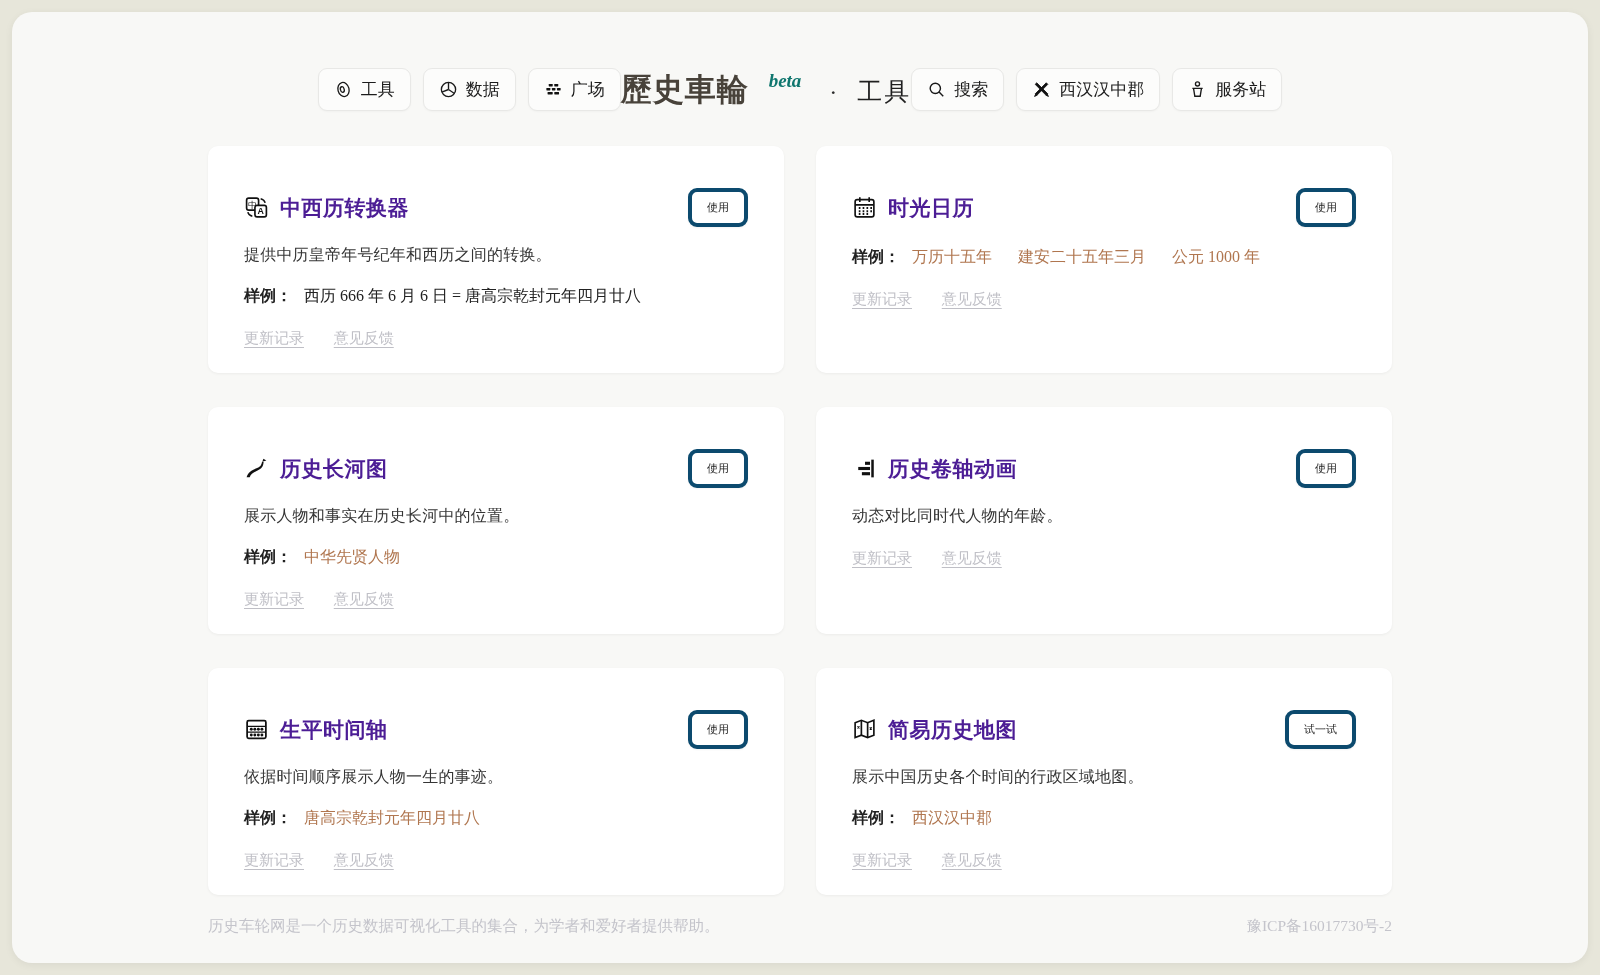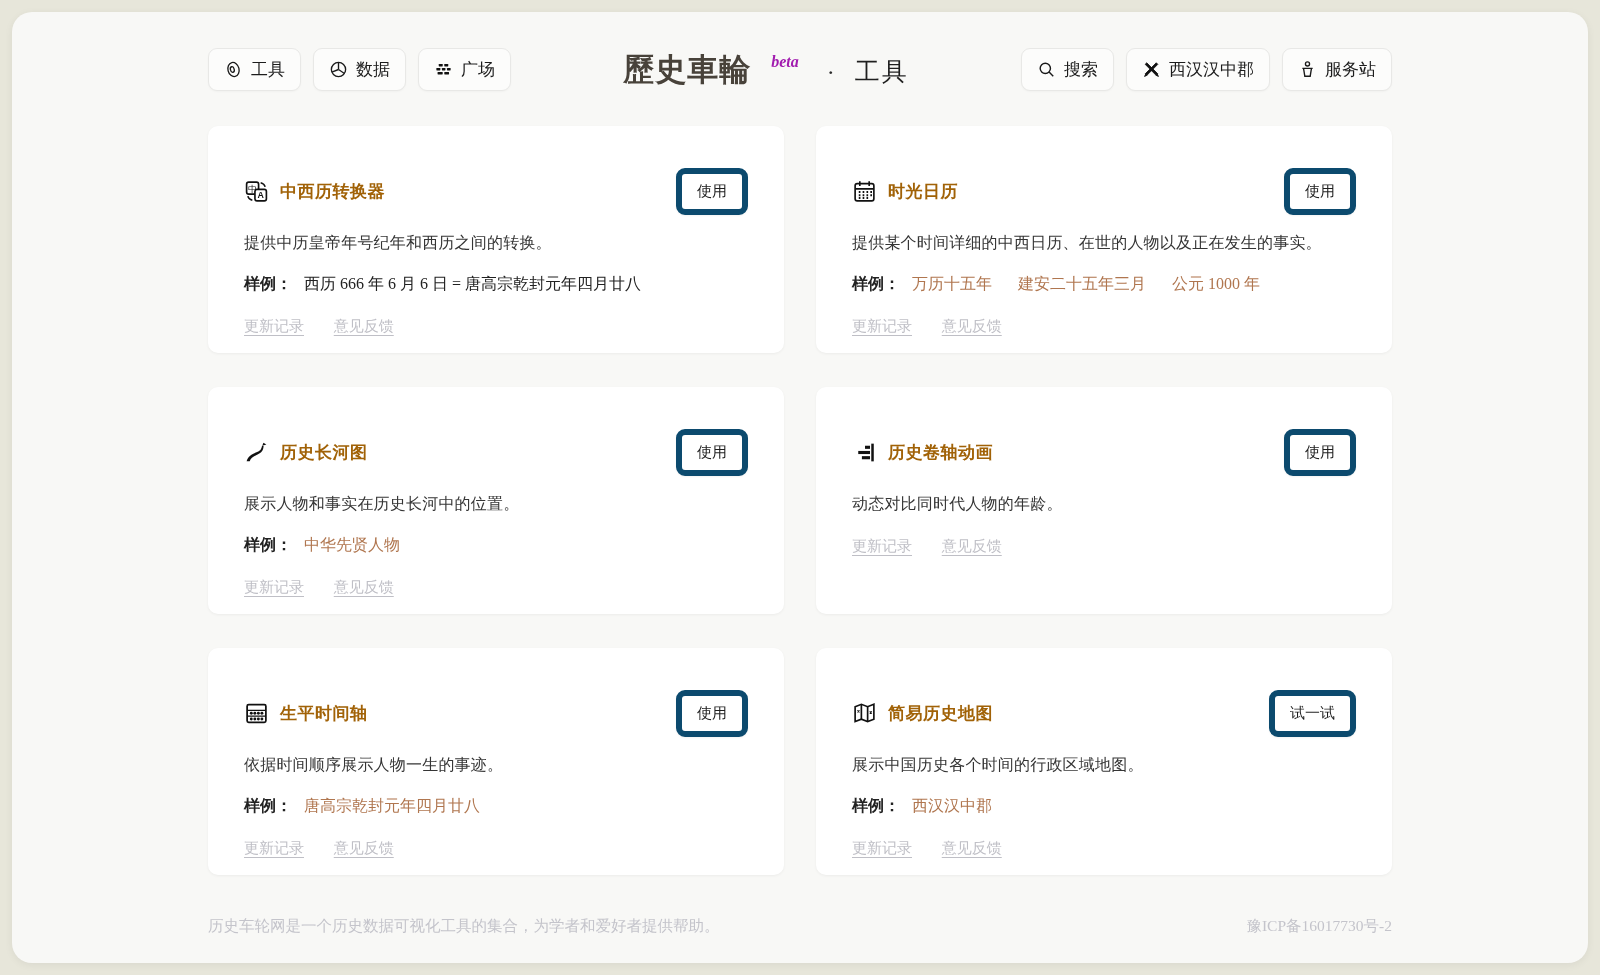--- a/index.html
+++ b/index.html
@@ -15,43 +15,43 @@
     width:1576px; height:951px;
     background:#f8f8f6;
     border-radius:20px;
     box-shadow:0 2px 8px rgba(0,0,0,.06);
     overflow:hidden;
   }
   .content{ width:1184px; margin:0 auto; }
 
   
   .header{
-    margin-top:36px;
-    display:flex; align-items:center; justify-content:space-between;
+    margin-top:56px;
+    display:flex; align-items:center; justify-content:center;
   }
   .nav-group{ display:flex; gap:12px; }
   .nav-btn{
     display:flex; align-items:center; gap:8px;
     background:#fcfcfb;
     border:1px solid #e8e8e6;
     border-radius:9px;
     padding:9px 15px;
     font-family:"Liberation Serif","DejaVu Serif",serif;
     font-size:17px; color:#1c1c1c;
     cursor:pointer;
     box-shadow:0 1px 2px rgba(0,0,0,.03);
   }
   .nav-btn svg{ display:block; }
   .logo{
     display:flex; align-items:baseline; gap:20px;
     color:#48423a;
     user-select:none;
   }
   .logo .brand{ font-size:31px; font-weight:700; letter-spacing:1px; }
-  .logo .beta{ font-size:16px; font-style:italic; font-weight:700; color:#a21caf;
+  .logo .beta{ font-size:19px; font-style:italic; font-weight:700; color:#0f766e;
                position:relative; top:-13px; }
   .logo .sep{ font-size:24px; color:#2b2b2b; margin-left:8px; }
   .logo .section{ font-size:25px; color:#1f1f1f; letter-spacing:2px; }
 
   
   .cards{
     margin-top:35px;
     display:grid;
     grid-template-columns:576px 576px;
     grid-auto-rows:227px;
@@ -60,30 +60,30 @@
   .card{
     background:#ffffff;
     border-radius:10px;
     box-shadow:0 1px 3px rgba(0,0,0,.05);
     padding:42px 36px 0 36px;
   }
   .card-head{ display:flex; align-items:center; gap:11px; }
   .card-icon{ flex:0 0 auto; display:flex; }
   .card-title{
     font-family:Liberation Serif, serif;
-    font-size:17px; font-weight:700; color:#a16207; letter-spacing:.5px;
+    font-size:21px; font-weight:700; color:#4c1d95; letter-spacing:.5px;
   }
   .card-action{
     margin-left:auto;
     background:#fff;
-    border:6px solid #0c4a6e;
+    border:4px solid #0c4a6e;
     border-radius:9px;
     padding:8px 15px;
     font-family:"Liberation Serif","DejaVu Serif",serif;
-    font-size:15px; color:#1d1d1d;
+    font-size:11px; color:#1d1d1d;
     cursor:pointer;
     box-shadow:0 1px 2px rgba(0,0,0,.05);
   }
   .card-desc{ margin-top:18px; font-size:16px; color:#353535; letter-spacing:.2px; }
   .card-sample{ margin-top:20px; font-size:16px; }
   .sample-label{ font-weight:700; color:#222; margin-right:8px; }
   .sample-text{ color:#222; }
   .sample-link{
     color:#b0764f; text-underline-offset:5px;
     text-decoration-thickness:1px; margin-right:22px; cursor:pointer;
@@ -229,21 +229,20 @@
               <g stroke-width="1.9">
                 <path d="M6.5 12.5 h1.6 M10.2 12.5 h1.6 M13.9 12.5 h1.6 M17.6 12.5 h1.6"></path>
                 <path d="M6.5 15.5 h1.6 M10.2 15.5 h1.6 M13.9 15.5 h1.6 M17.6 15.5 h1.6"></path>
                 <path d="M6.5 18.3 h1.6 M10.2 18.3 h1.6 M13.9 18.3 h1.6"></path>
               </g>
             </svg>
           </span>
           <span class="card-title">时光日历</span>
           <button class="card-action">使用</button>
         </div>
-        <div class="card-desc">提供某个时间详细的中西日历、在世的人物以及正在发生的事实。</div>
         <div class="card-sample">
           <span class="sample-label">样例：</span>
           <a class="sample-link">万历十五年</a>
           <a class="sample-link">建安二十五年三月</a>
           <a class="sample-link">公元 1000 年</a>
         </div>
         <div class="card-meta">
           <a class="meta-link">更新记录</a>
           <a class="meta-link">意见反馈</a>
         </div>

